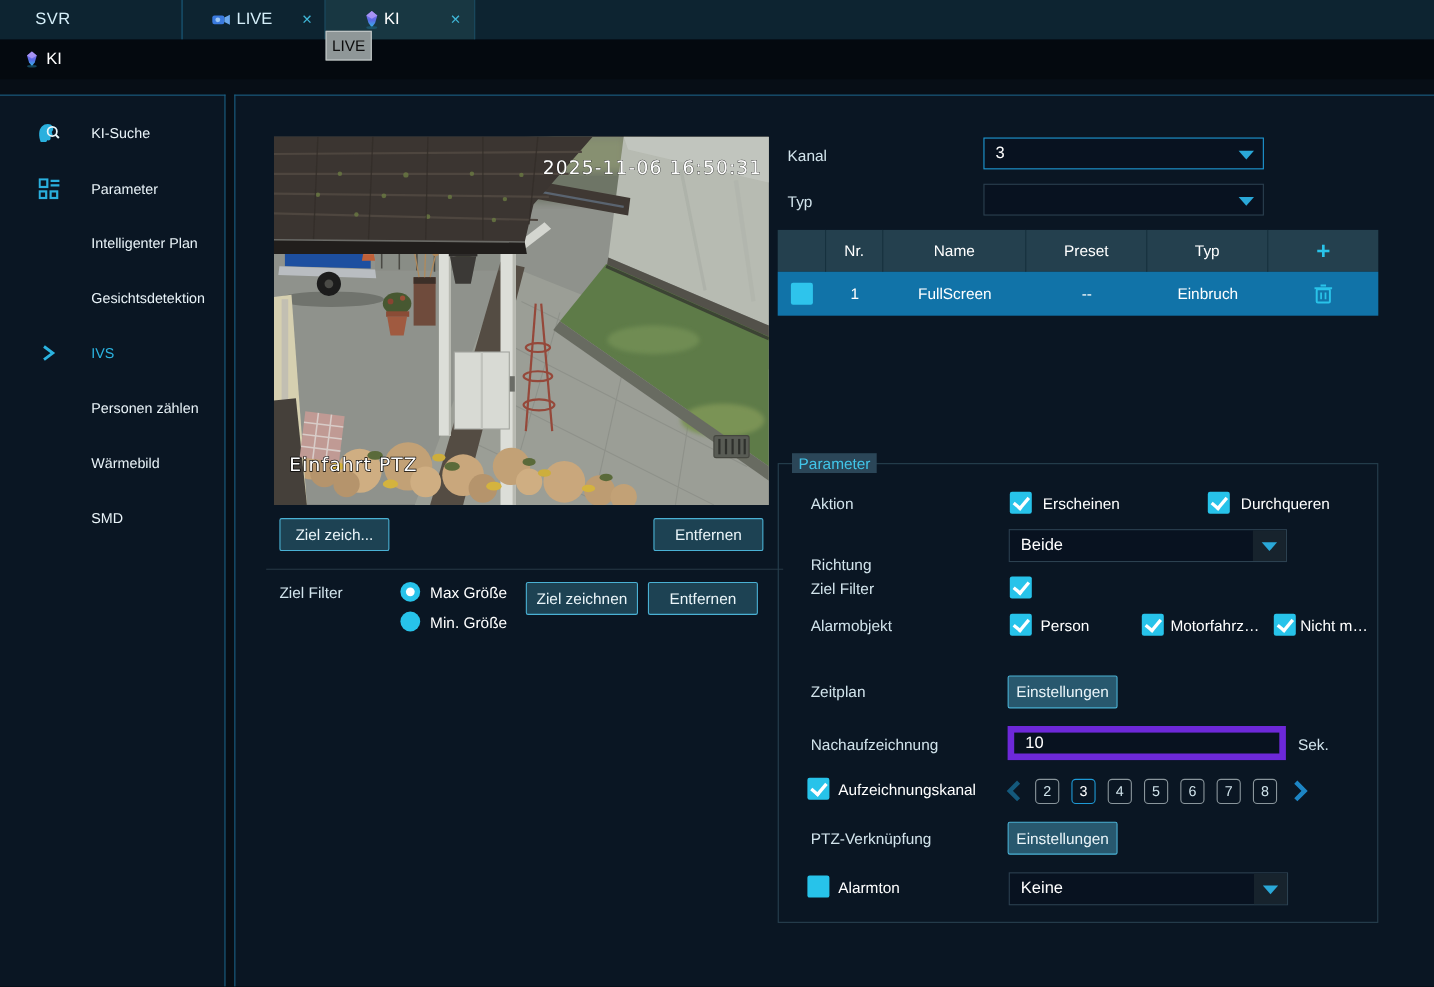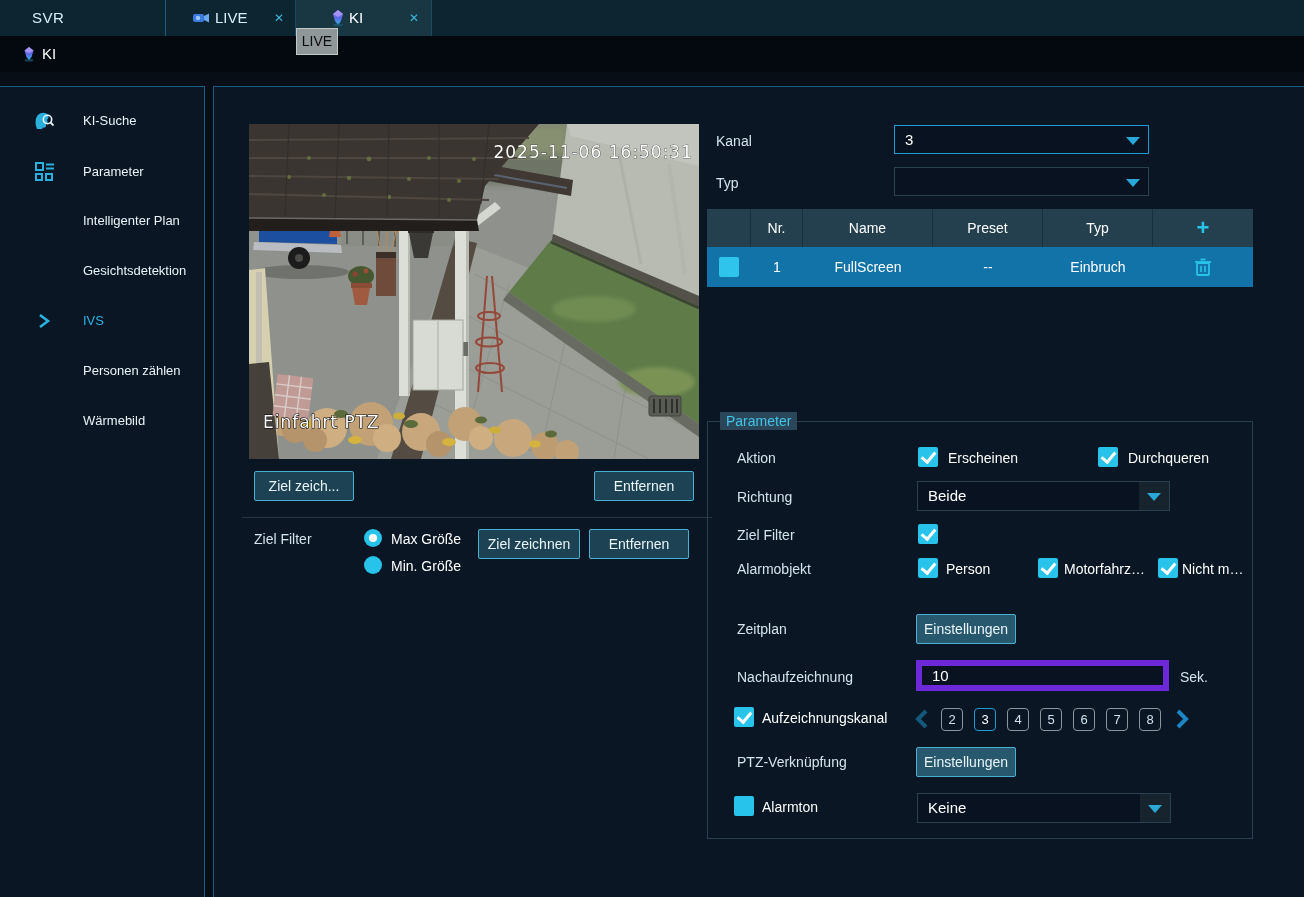--- a/index.html
+++ b/index.html
@@ -184,20 +184,23 @@
     </div>
 
     <div class="side-item" style="top:269px;">
       <span class="lbl">Personen zählen</span>
     </div>
 
     <div class="side-item" style="top:319px;">
       <span class="lbl">Wärmebild</span>
     </div>
 
+    <div class="side-item" style="top:369px;">
+      <span class="lbl">SMD</span>
+    </div>
   </div>
 
   <div class="mainpanel">
 
     <div class="camera">
       <svg width="450" height="335" viewBox="0 0 450 335">
         <defs>
           <filter id="b2">
               <feGaussianBlur stdDeviation="2"></feGaussianBlur>
             </filter>
@@ -442,21 +445,21 @@
 
     <div class="fieldset">
       <span class="legend">Parameter</span>
 
       <span class="flabel" style="left:29px; top:28px;">Aktion</span>
       <span class="cb checked" style="left:210px; top:25px;"></span>
       <span class="wlabel" style="left:240px; top:28px;">Erscheinen</span>
       <span class="cb checked" style="left:390px; top:25px;"></span>
       <span class="wlabel" style="left:420px; top:28px;">Durchqueren</span>
 
-      <span class="flabel" style="left:29px; top:67px;">Richtung</span>
+      <span class="flabel" style="left:29px; top:83px;">Richtung</span>
       <div class="dd litezone" style="left:209px; top:59px; width:253px; height:30px;">
         <span class="val" style="line-height:28px;">Beide</span>
         <span class="azone"></span>
       </div>
 
       <span class="flabel" style="left:29px; top:105px;">Ziel Filter</span>
       <span class="cb checked" style="left:210px; top:102px;"></span>
 
       <span class="flabel" style="left:29px; top:139px;">Alarmobjekt</span>
       <span class="cb checked" style="left:210px; top:136px;"></span>

